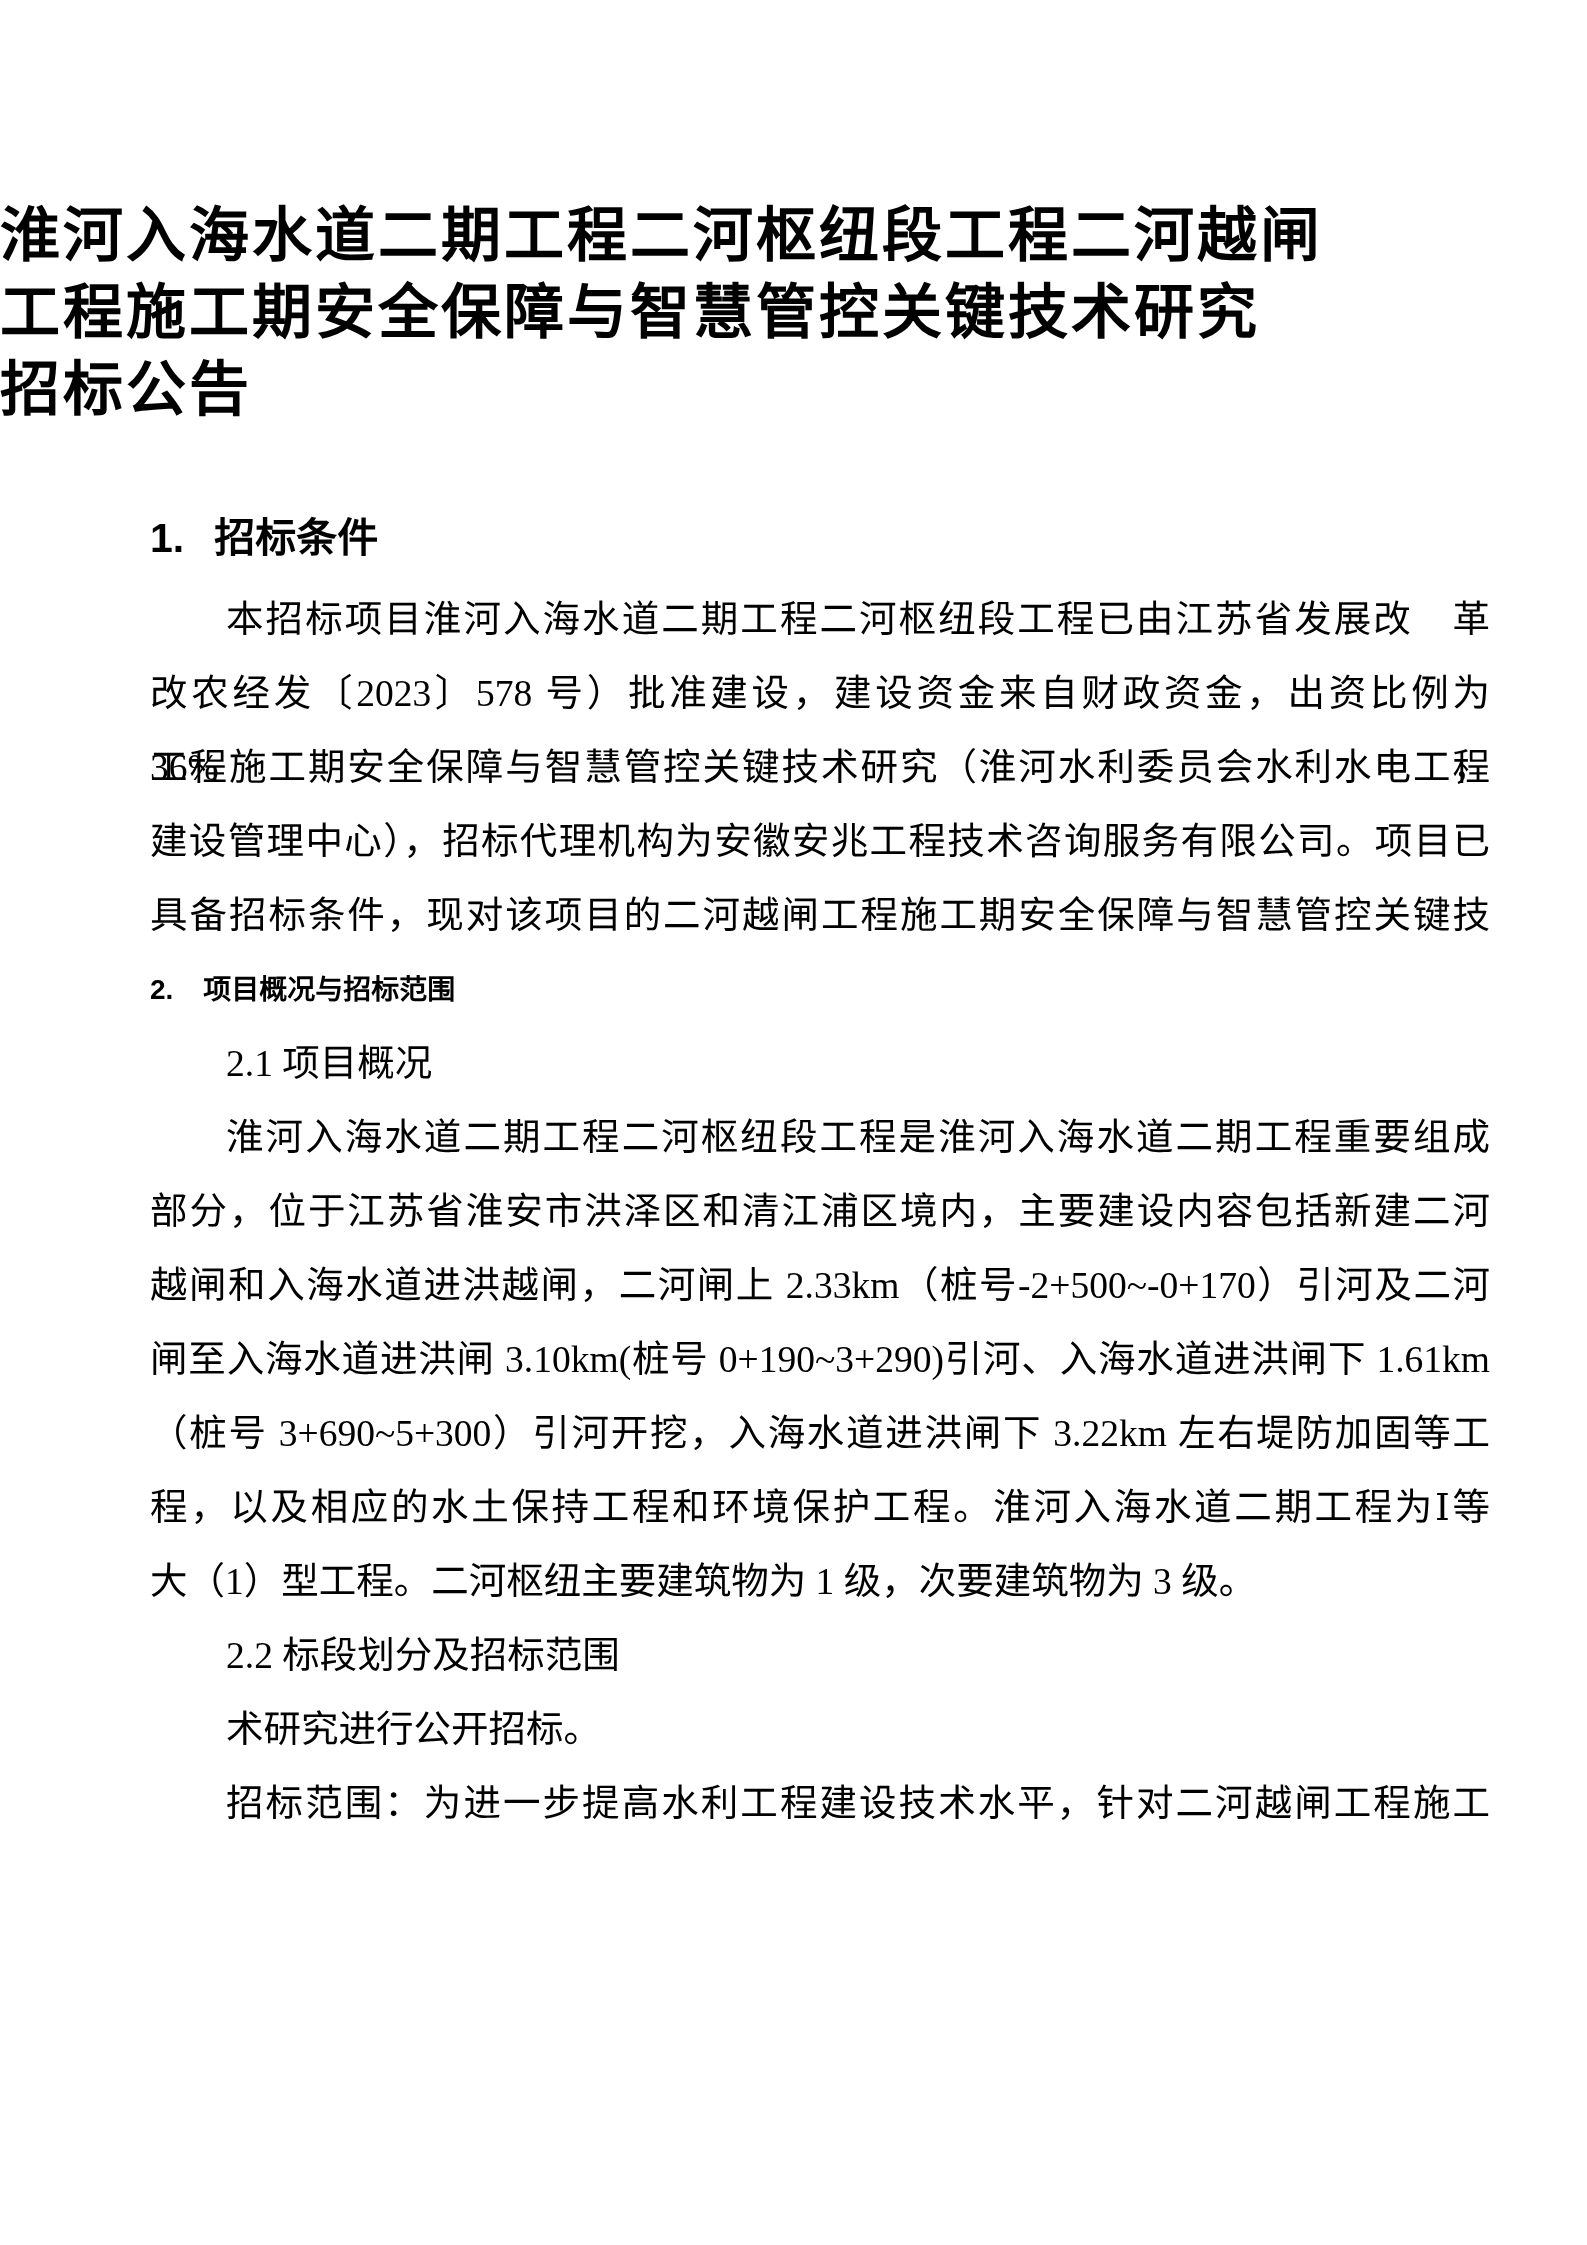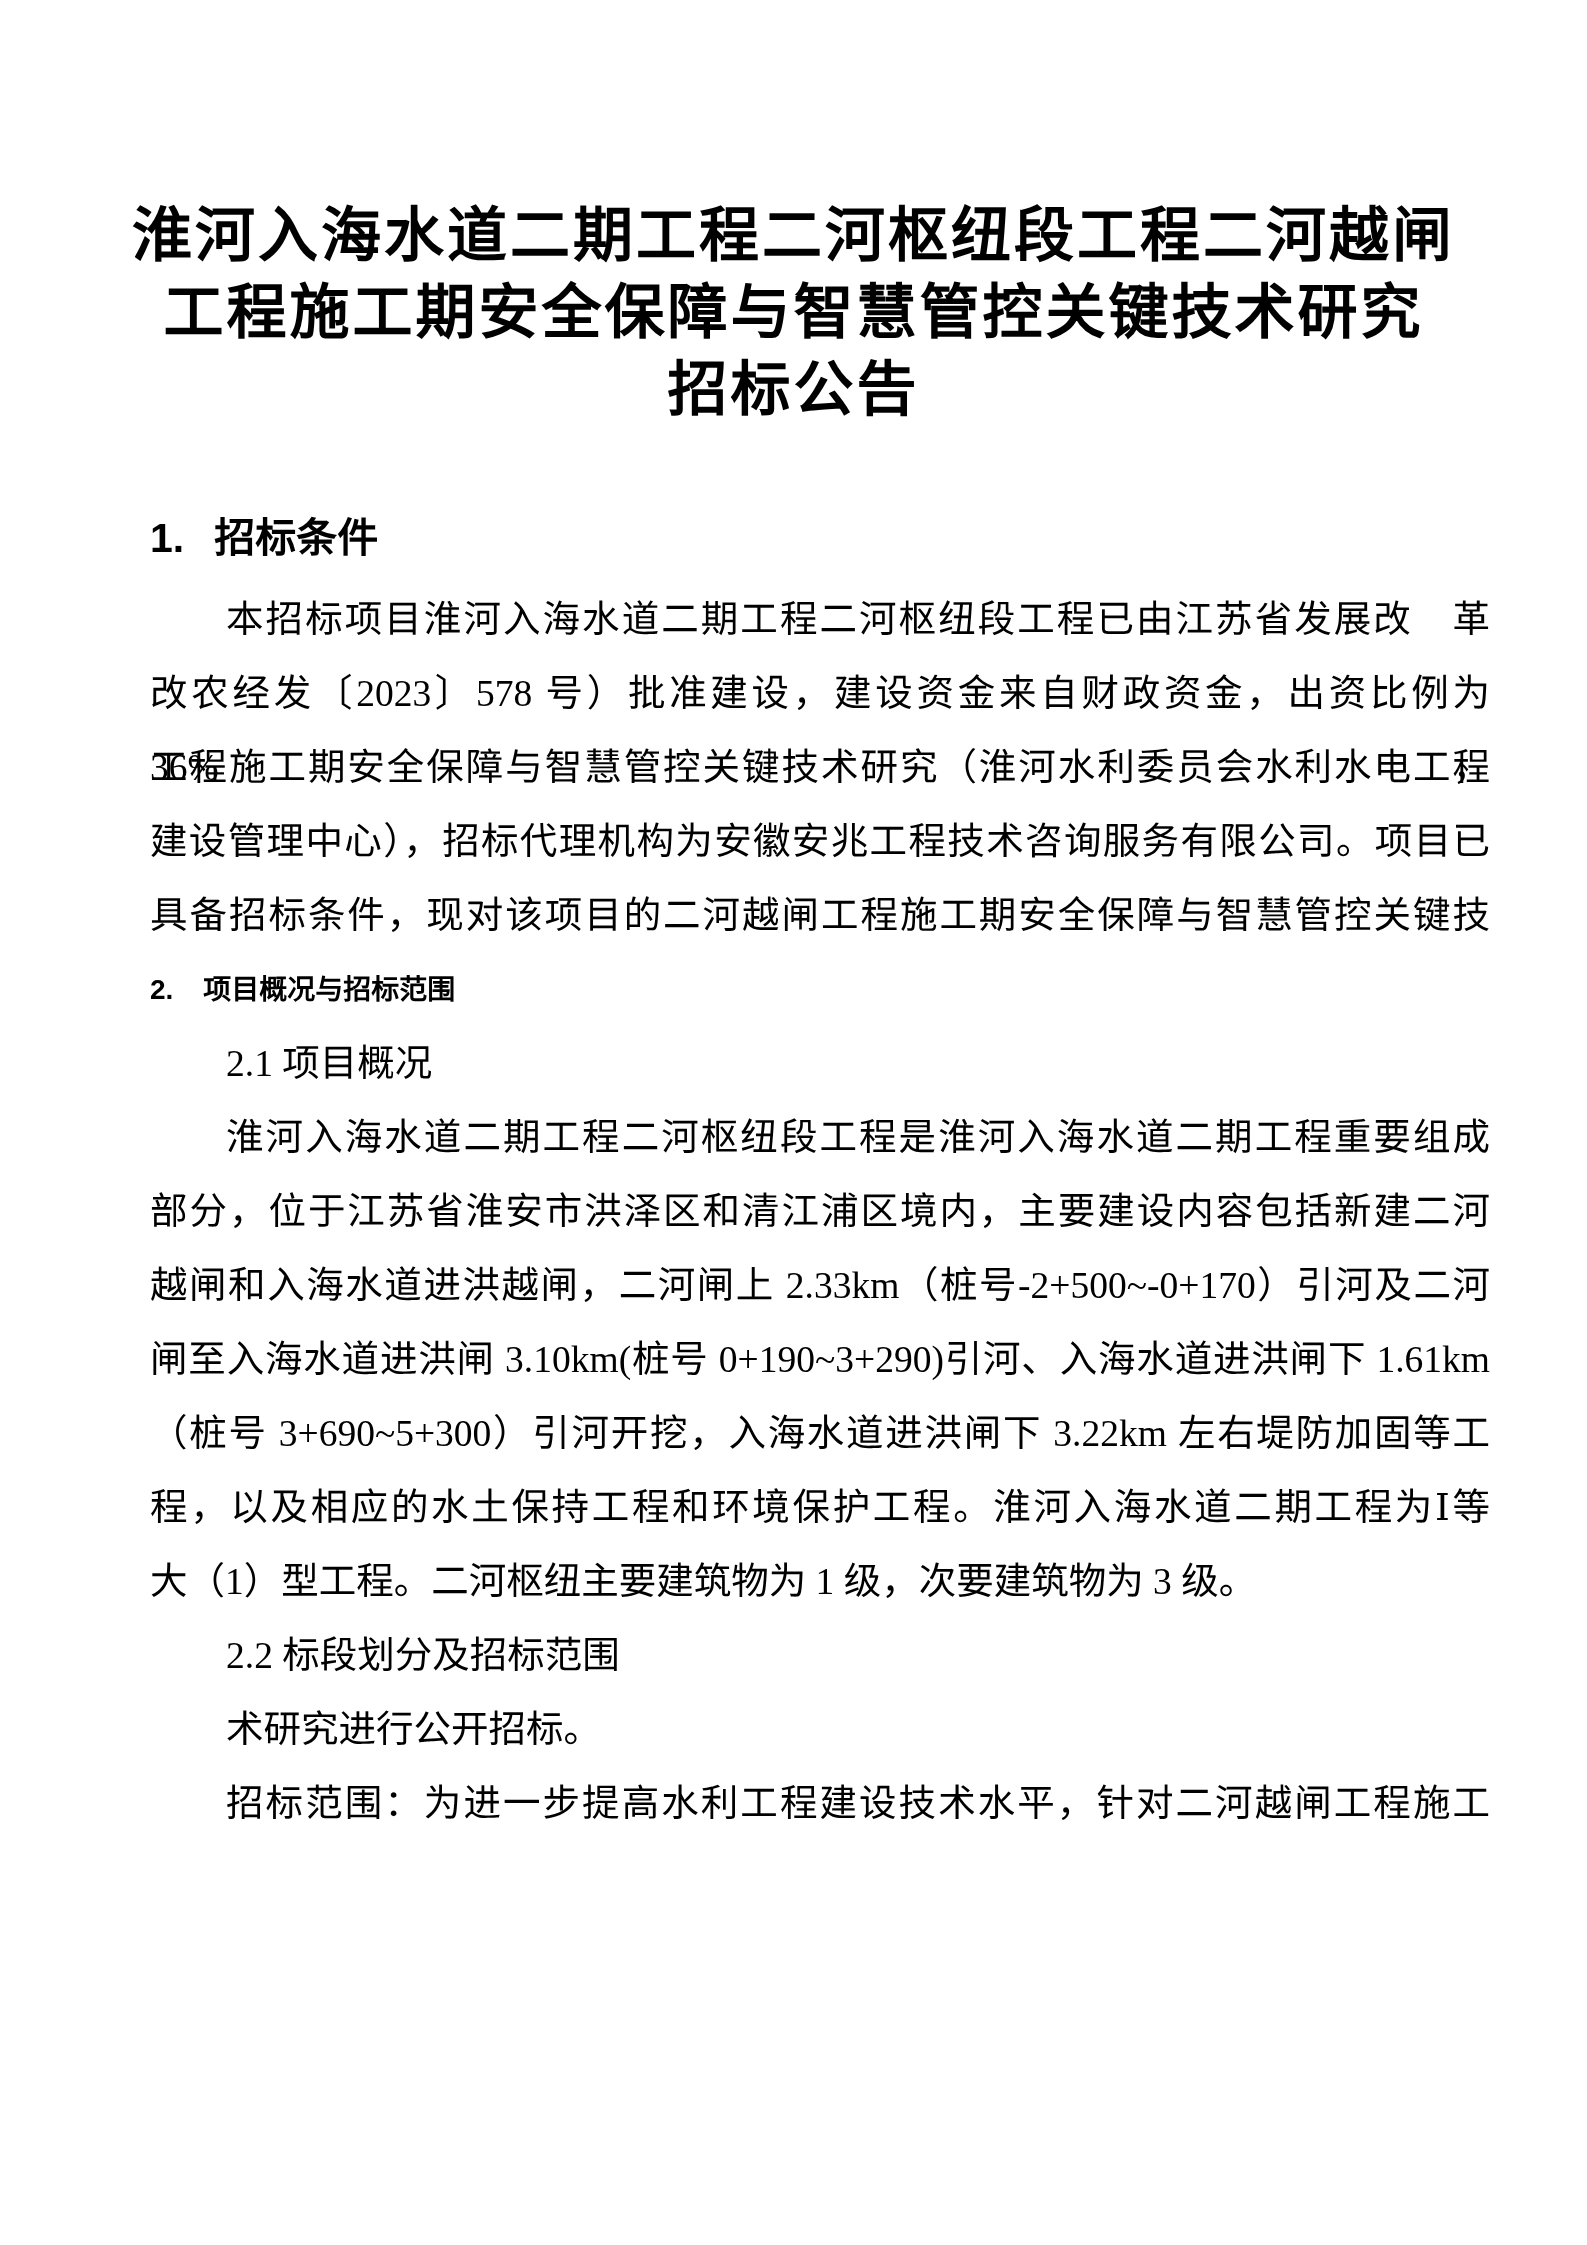--- a/index.html
+++ b/index.html
@@ -15,21 +15,20 @@
     color: #000000;
     font-family: "Liberation Serif", "DejaVu Serif", serif;
     overflow: hidden;
   }
   
   .doc-title {
     position: absolute;
     top: 198px;
     left: 0;
     width: 100%;
-    text-align: center;
     font-weight: 700;
     font-size: 60px;
     line-height: 77px;
     letter-spacing: 3px;
   }
   
   .h1 {
     position: absolute;
     top: 505px;
     left: 150px;

